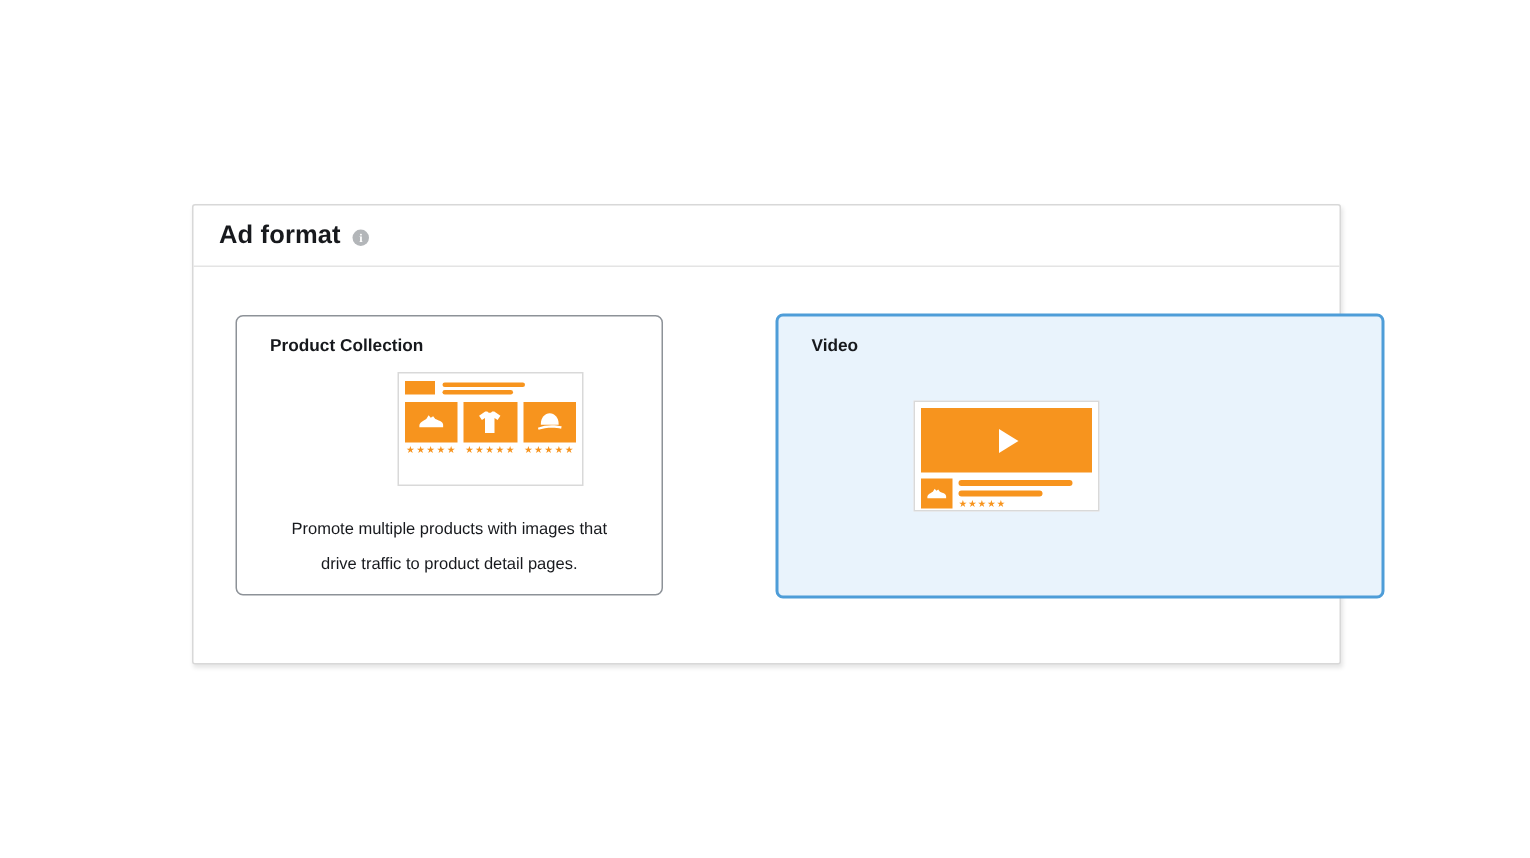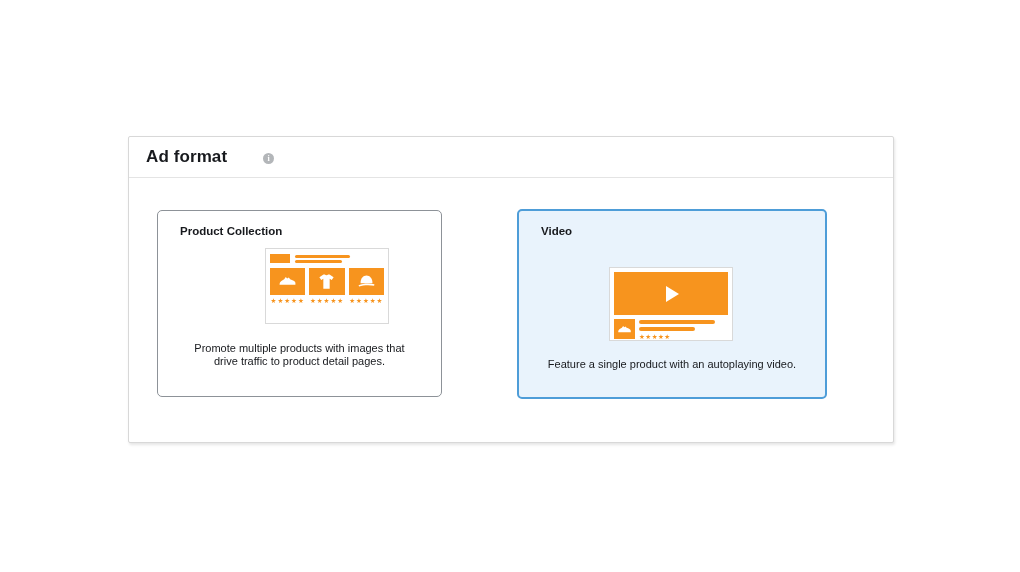--- a/index.html
+++ b/index.html
@@ -14,37 +14,37 @@
     --info-gray:#b3b6b9;
   }
   *{margin:0;padding:0;box-sizing:border-box;}
   html,body{width:1020px;height:572px;background:#ffffff;overflow:hidden;
     font-family:"Liberation Sans","DejaVu Sans",sans-serif;color:var(--text);}
 
   .panel{position:absolute;left:128px;top:136px;width:766px;height:307px;
     background:#fff;border:1px solid var(--panel-border);border-radius:2px;
     box-shadow:1px 2px 3px rgba(0,0,0,.10);}
   .panel-header{height:41px;border-bottom:1px solid var(--divider);
-    display:flex;align-items:center;padding-left:17px;gap:28px;}
+    display:flex;align-items:center;padding-left:17px;}
   .panel-title{font-size:17px;font-weight:700;letter-spacing:.1px;}
   .info-dot{width:11px;height:11px;border-radius:50%;background:var(--info-gray);
     color:#fff;font-size:8px;font-weight:700;line-height:11px;text-align:center;
     margin-left:8px;margin-top:3px;cursor:pointer;font-family:"Liberation Serif",serif;}
 
   .panel-body{position:relative;width:100%;height:265px;}
 
   .format-card{position:absolute;background:#fff;border:1px solid var(--card-border);
     border-radius:5px;cursor:pointer;}
   .card-pc{left:28px;top:32px;width:285px;height:187px;}
-  .card-video{left:388px;top:31px;width:310px;height:190px;
+  .card-video{left:388px;top:31px;width:406px;height:190px;
     border:2px solid var(--selected-border);background:var(--selected-bg);}
 
   .card-title{font-size:11.5px;font-weight:700;position:absolute;left:22px;top:14px;}
   .card-desc{position:absolute;left:0;right:0;text-align:center;font-size:11px;
-    line-height:13px;color:var(--text);}
+    line-height:23px;color:var(--text);}
   .card-pc .card-desc{top:131px;padding:0 28px;}
   .card-video .card-desc{top:147px;padding:0 20px;}
 
   
   .pc-illo{position:absolute;left:107px;top:37px;width:124px;height:76px;
     background:#fff;border:1px solid var(--illo-border);padding:5px 4px 0 4px;}
   .pc-head{display:flex;gap:5px;}
   .pc-logo{width:20px;height:9px;background:var(--orange);}
   .pc-lines{display:flex;flex-direction:column;gap:2px;margin-top:1px;}
   .pc-line1{width:55px;height:3px;background:var(--orange);border-radius:1.5px;}
@@ -141,17 +141,16 @@
               </svg>
           </div>
           <div class="vid-meta">
             <div class="vid-bar1"></div>
             <div class="vid-bar2"></div>
             <div class="stars">★★★★★</div>
           </div>
         </div>
       </div>
 
-      <div class="card-desc">Feature a single product with an autoplaying video.</div>
     </div>
 
   </div>
 </div>
 
 </body></html>

